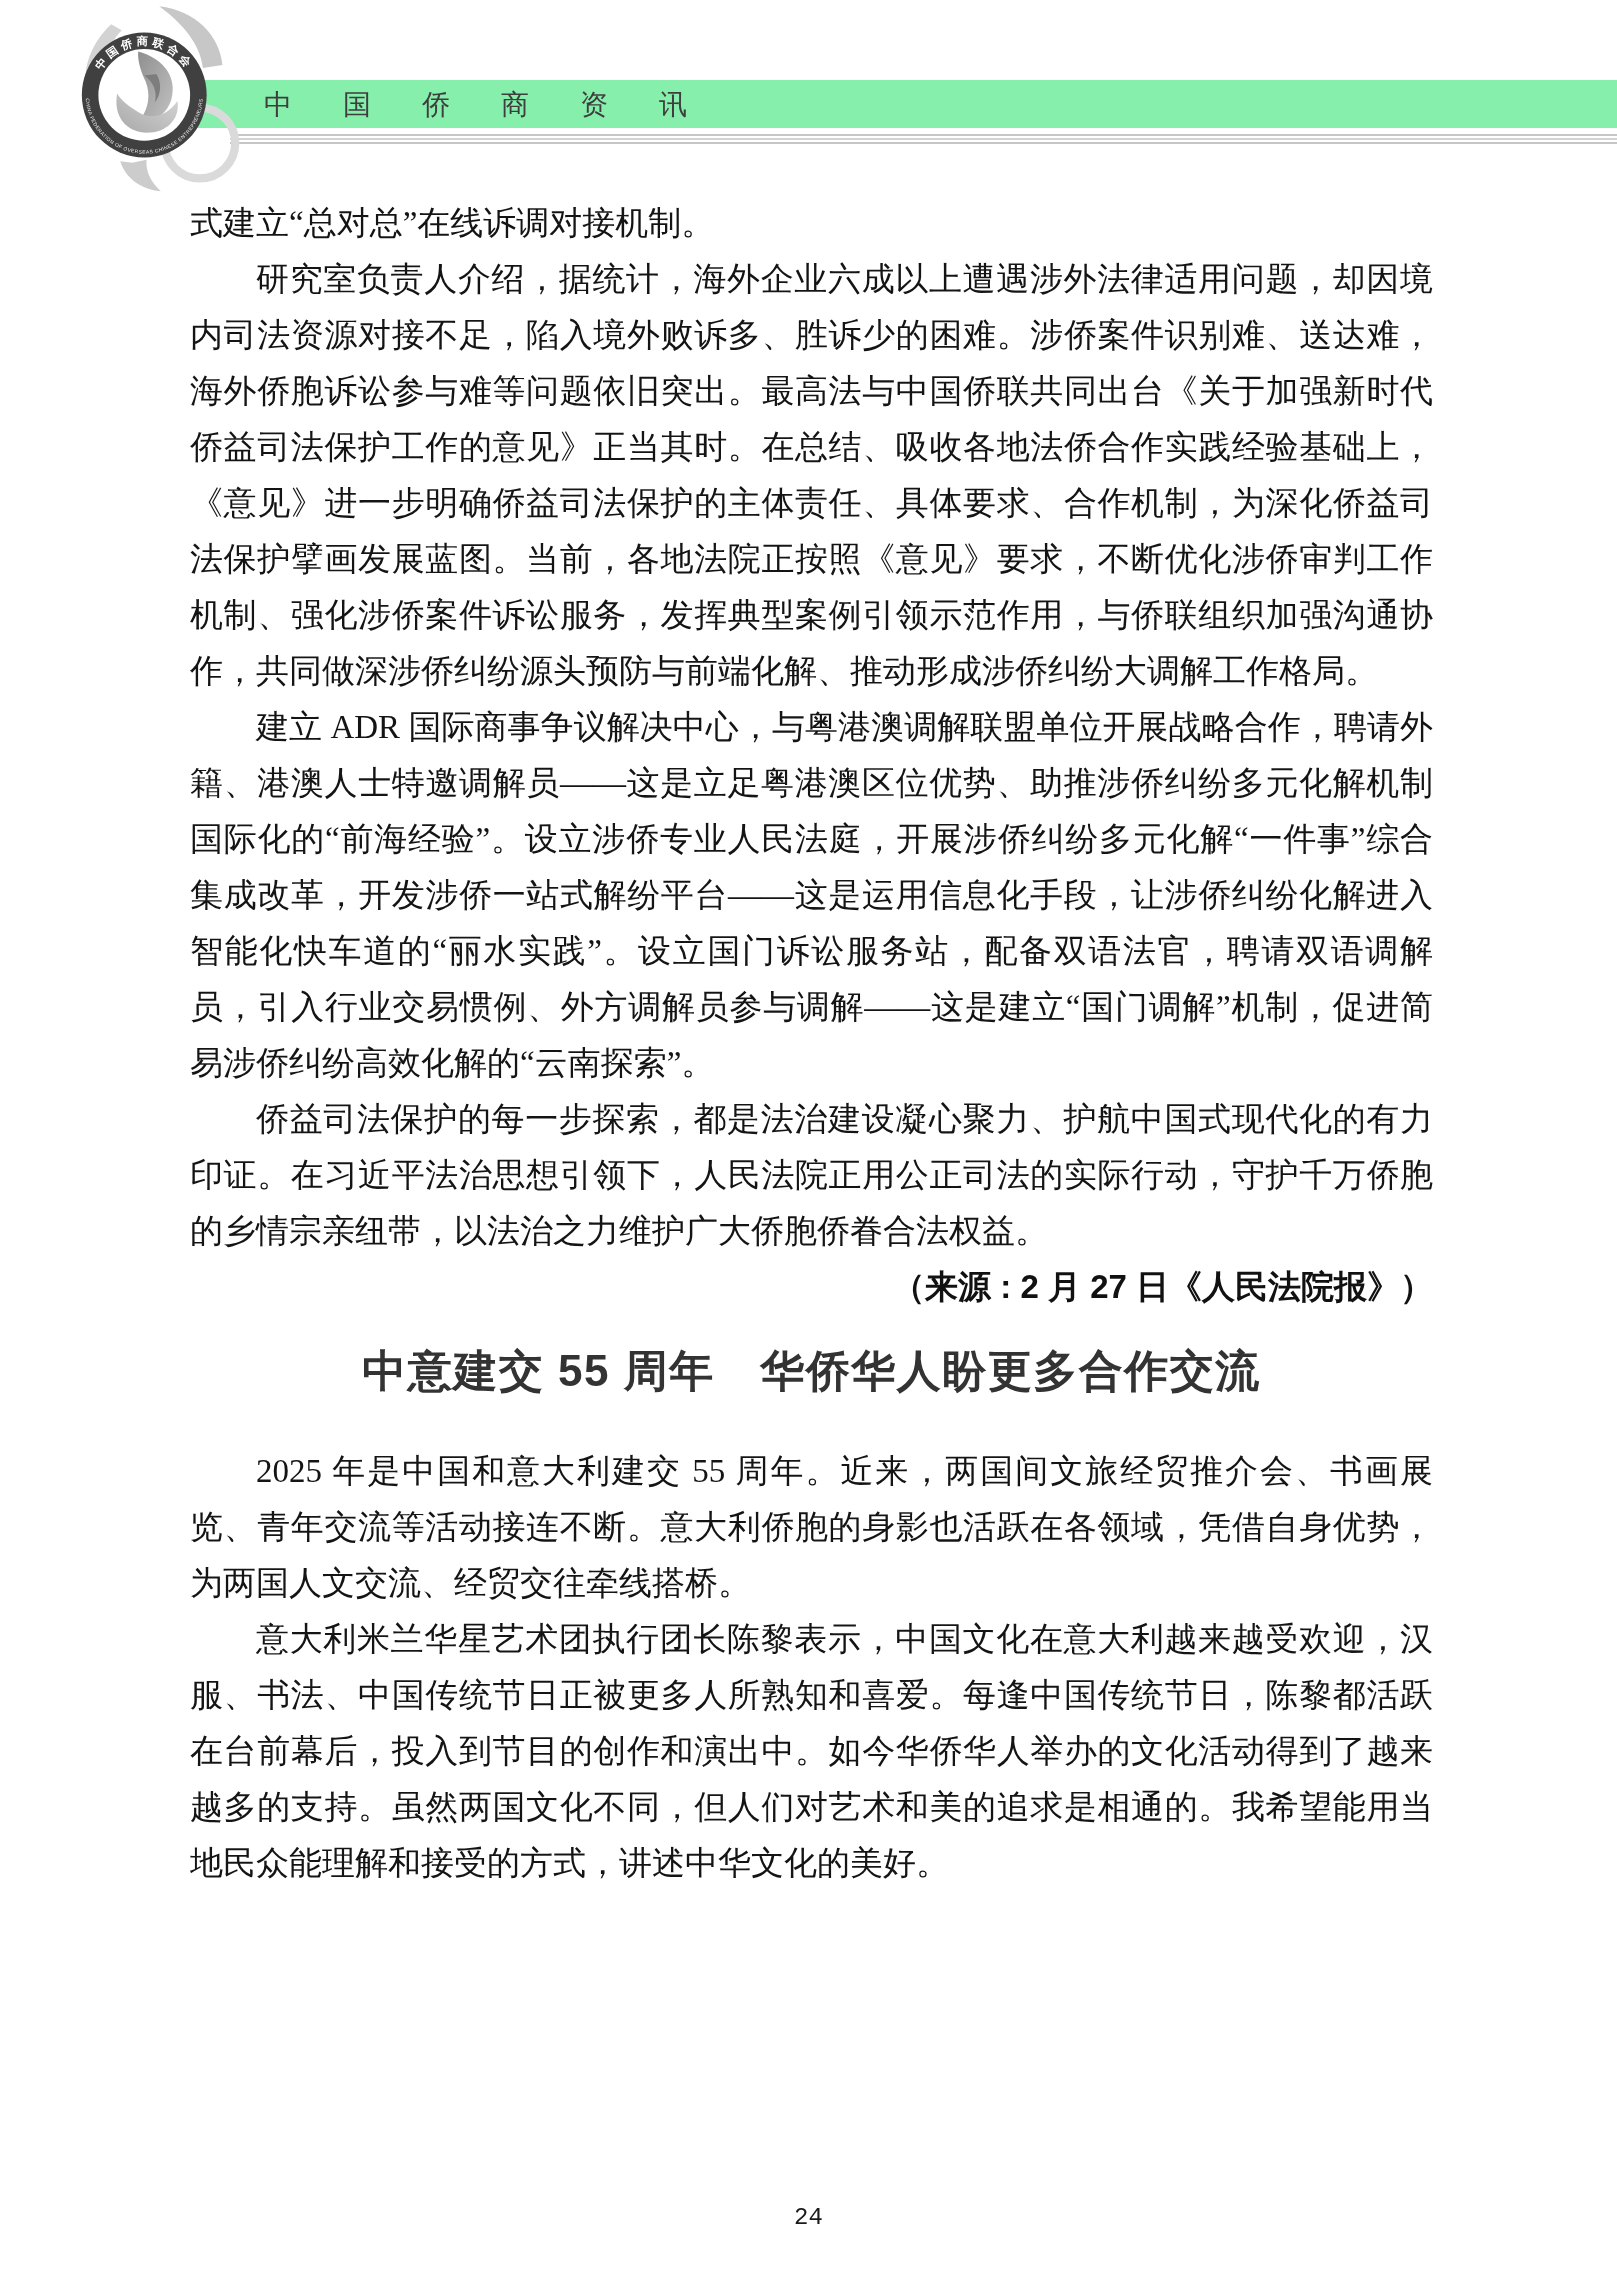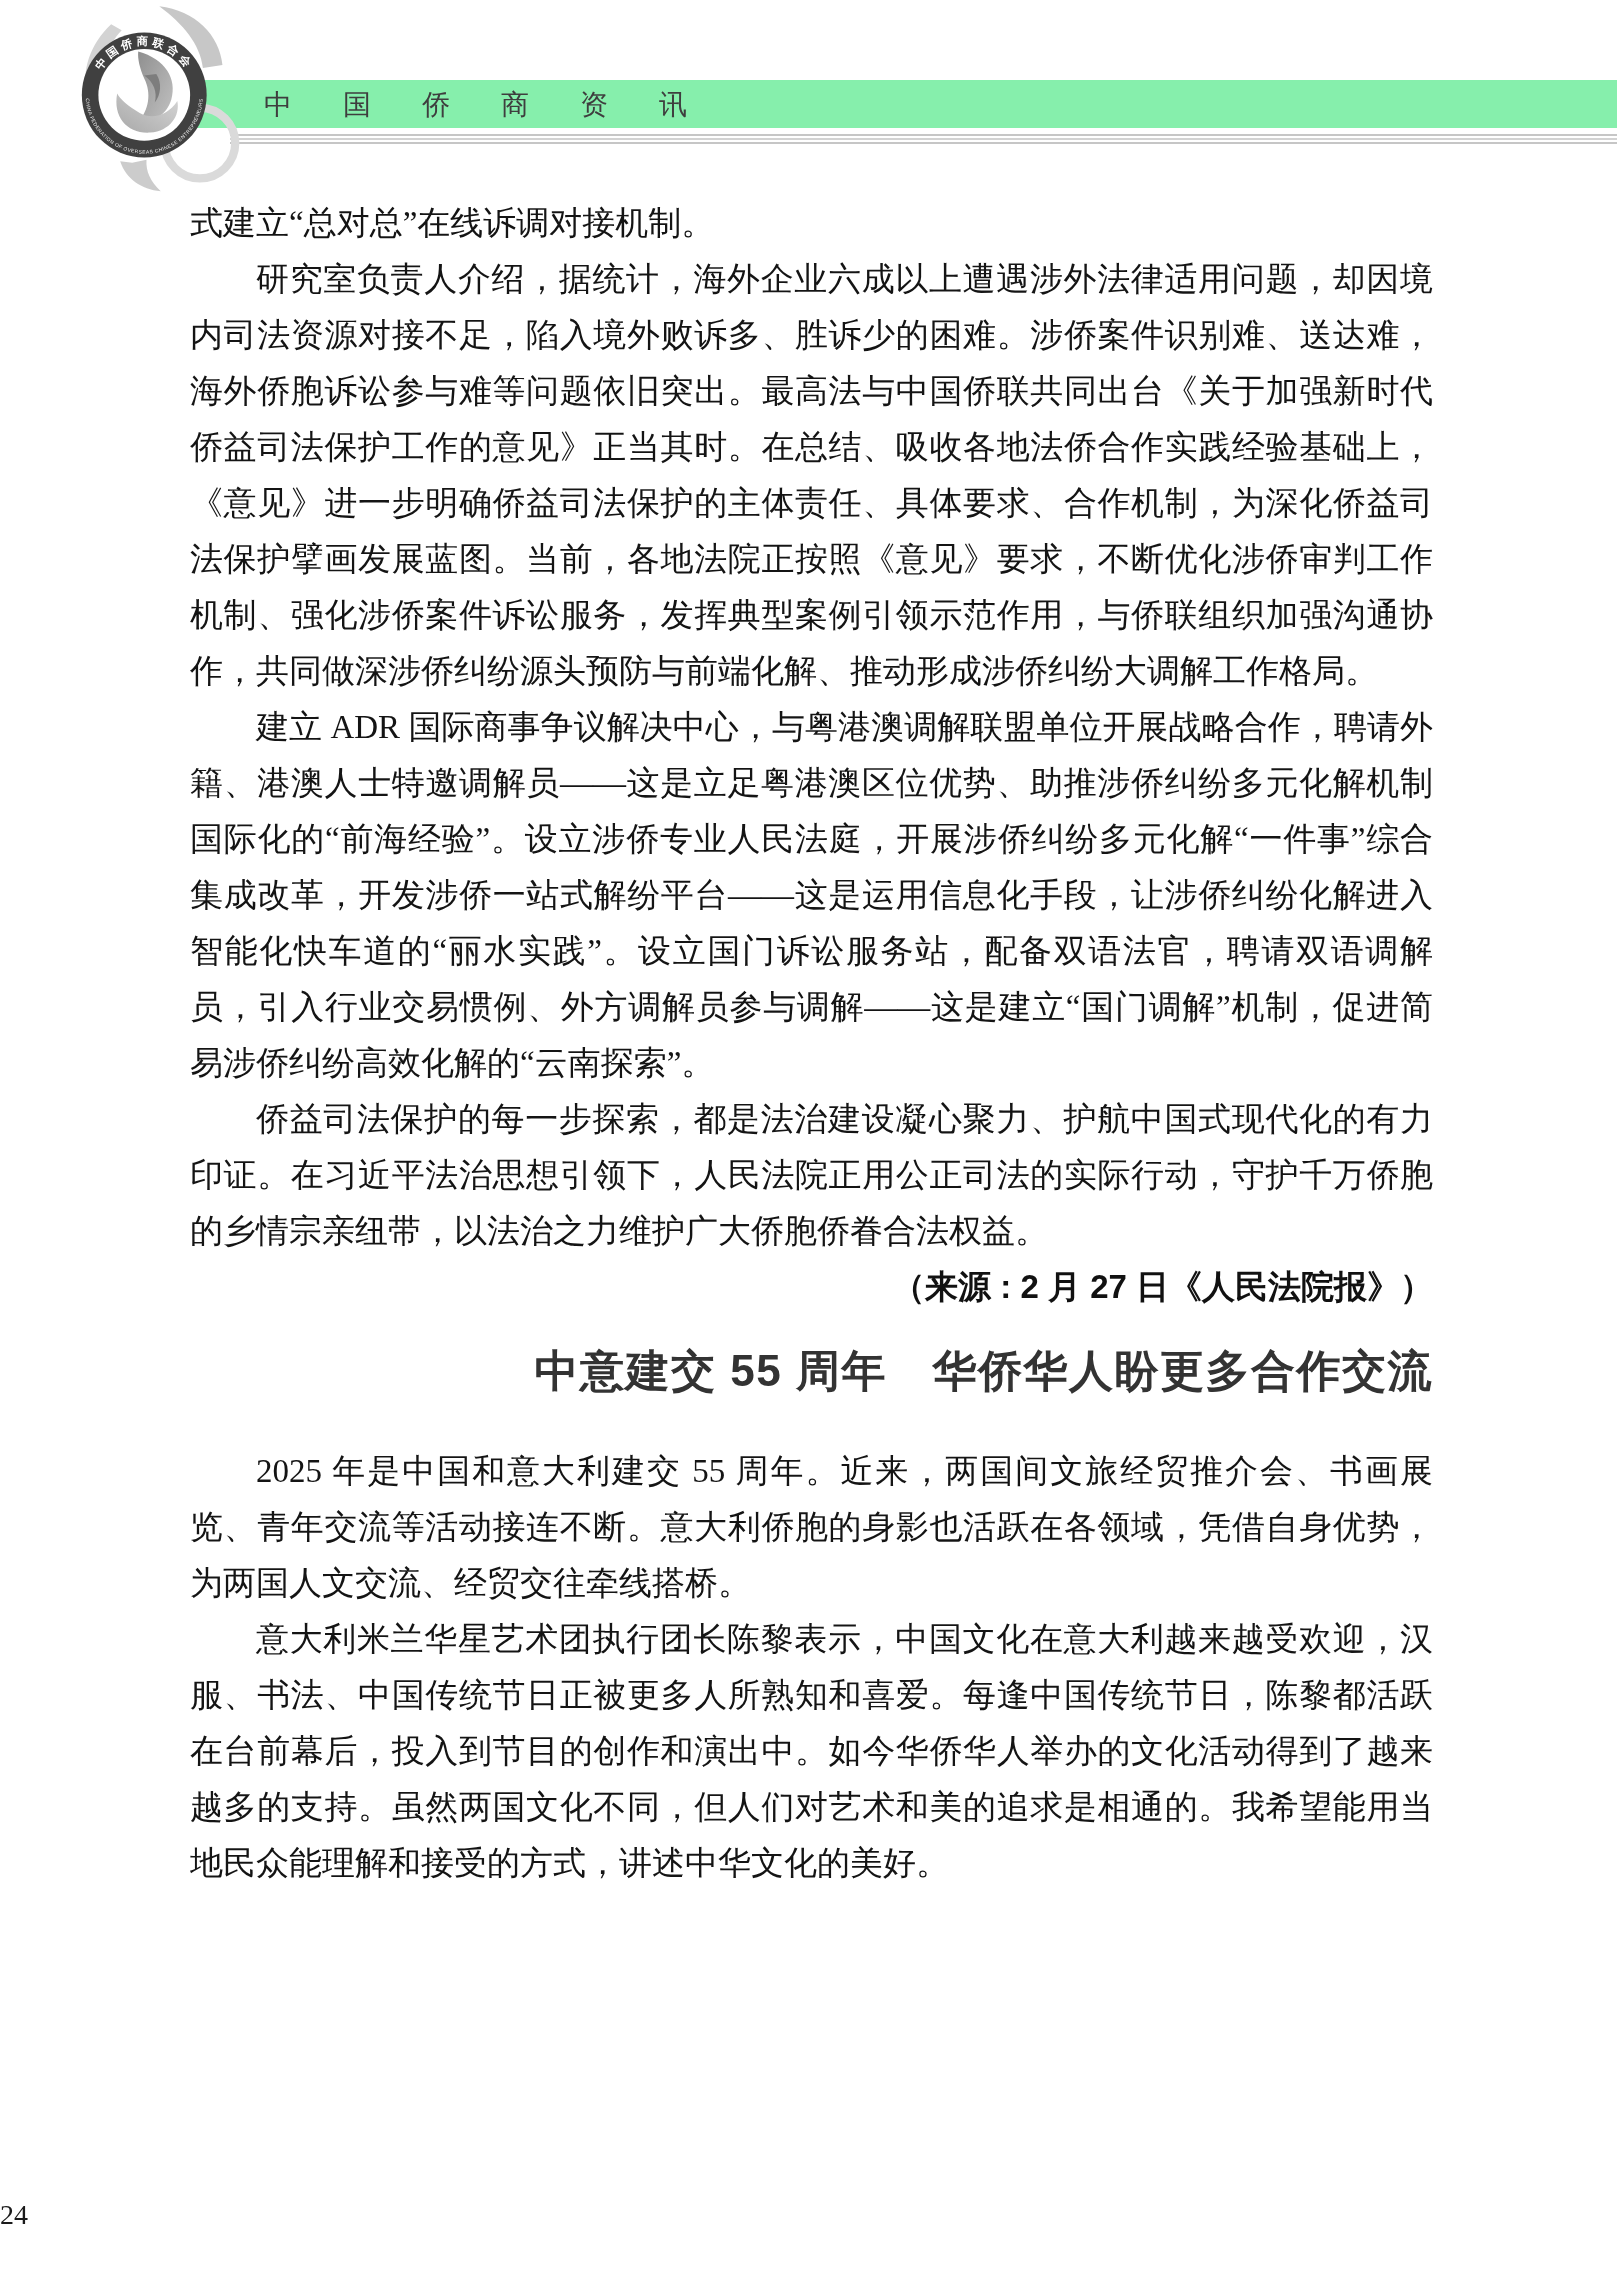--- a/index.html
+++ b/index.html
@@ -42,27 +42,27 @@
   .source{
     float:right;
     font-family:"Liberation Sans","DejaVu Sans",sans-serif;
     font-weight:bold;color:#111;
     margin-left:1.5em;
   }
   h2.article-title{
     margin:81px 0 41px 0;
     font-family:"Liberation Sans","DejaVu Sans",sans-serif;
     font-weight:bold;font-size:44px;line-height:62px;
-    color:#333333;text-align:right;text-indent:0;
+    color:#333333;text-align:center;text-indent:0;
     letter-spacing:1.5px;
   }
   .page-number{
     position:absolute;left:0;right:0;bottom:53px;
-    font-size:28px;color:#1a1a1a;
-    font-family:Liberation Serif, serif;
+    text-align:center;font-size:24px;color:#1a1a1a;
+    font-family:Liberation Mono, monospace;
   }
 </style>
 </head>
 <body>
 
 <div class="page">
 
   <header>
     <div class="banner">
       <div class="banner-title">中国侨商资讯</div>

